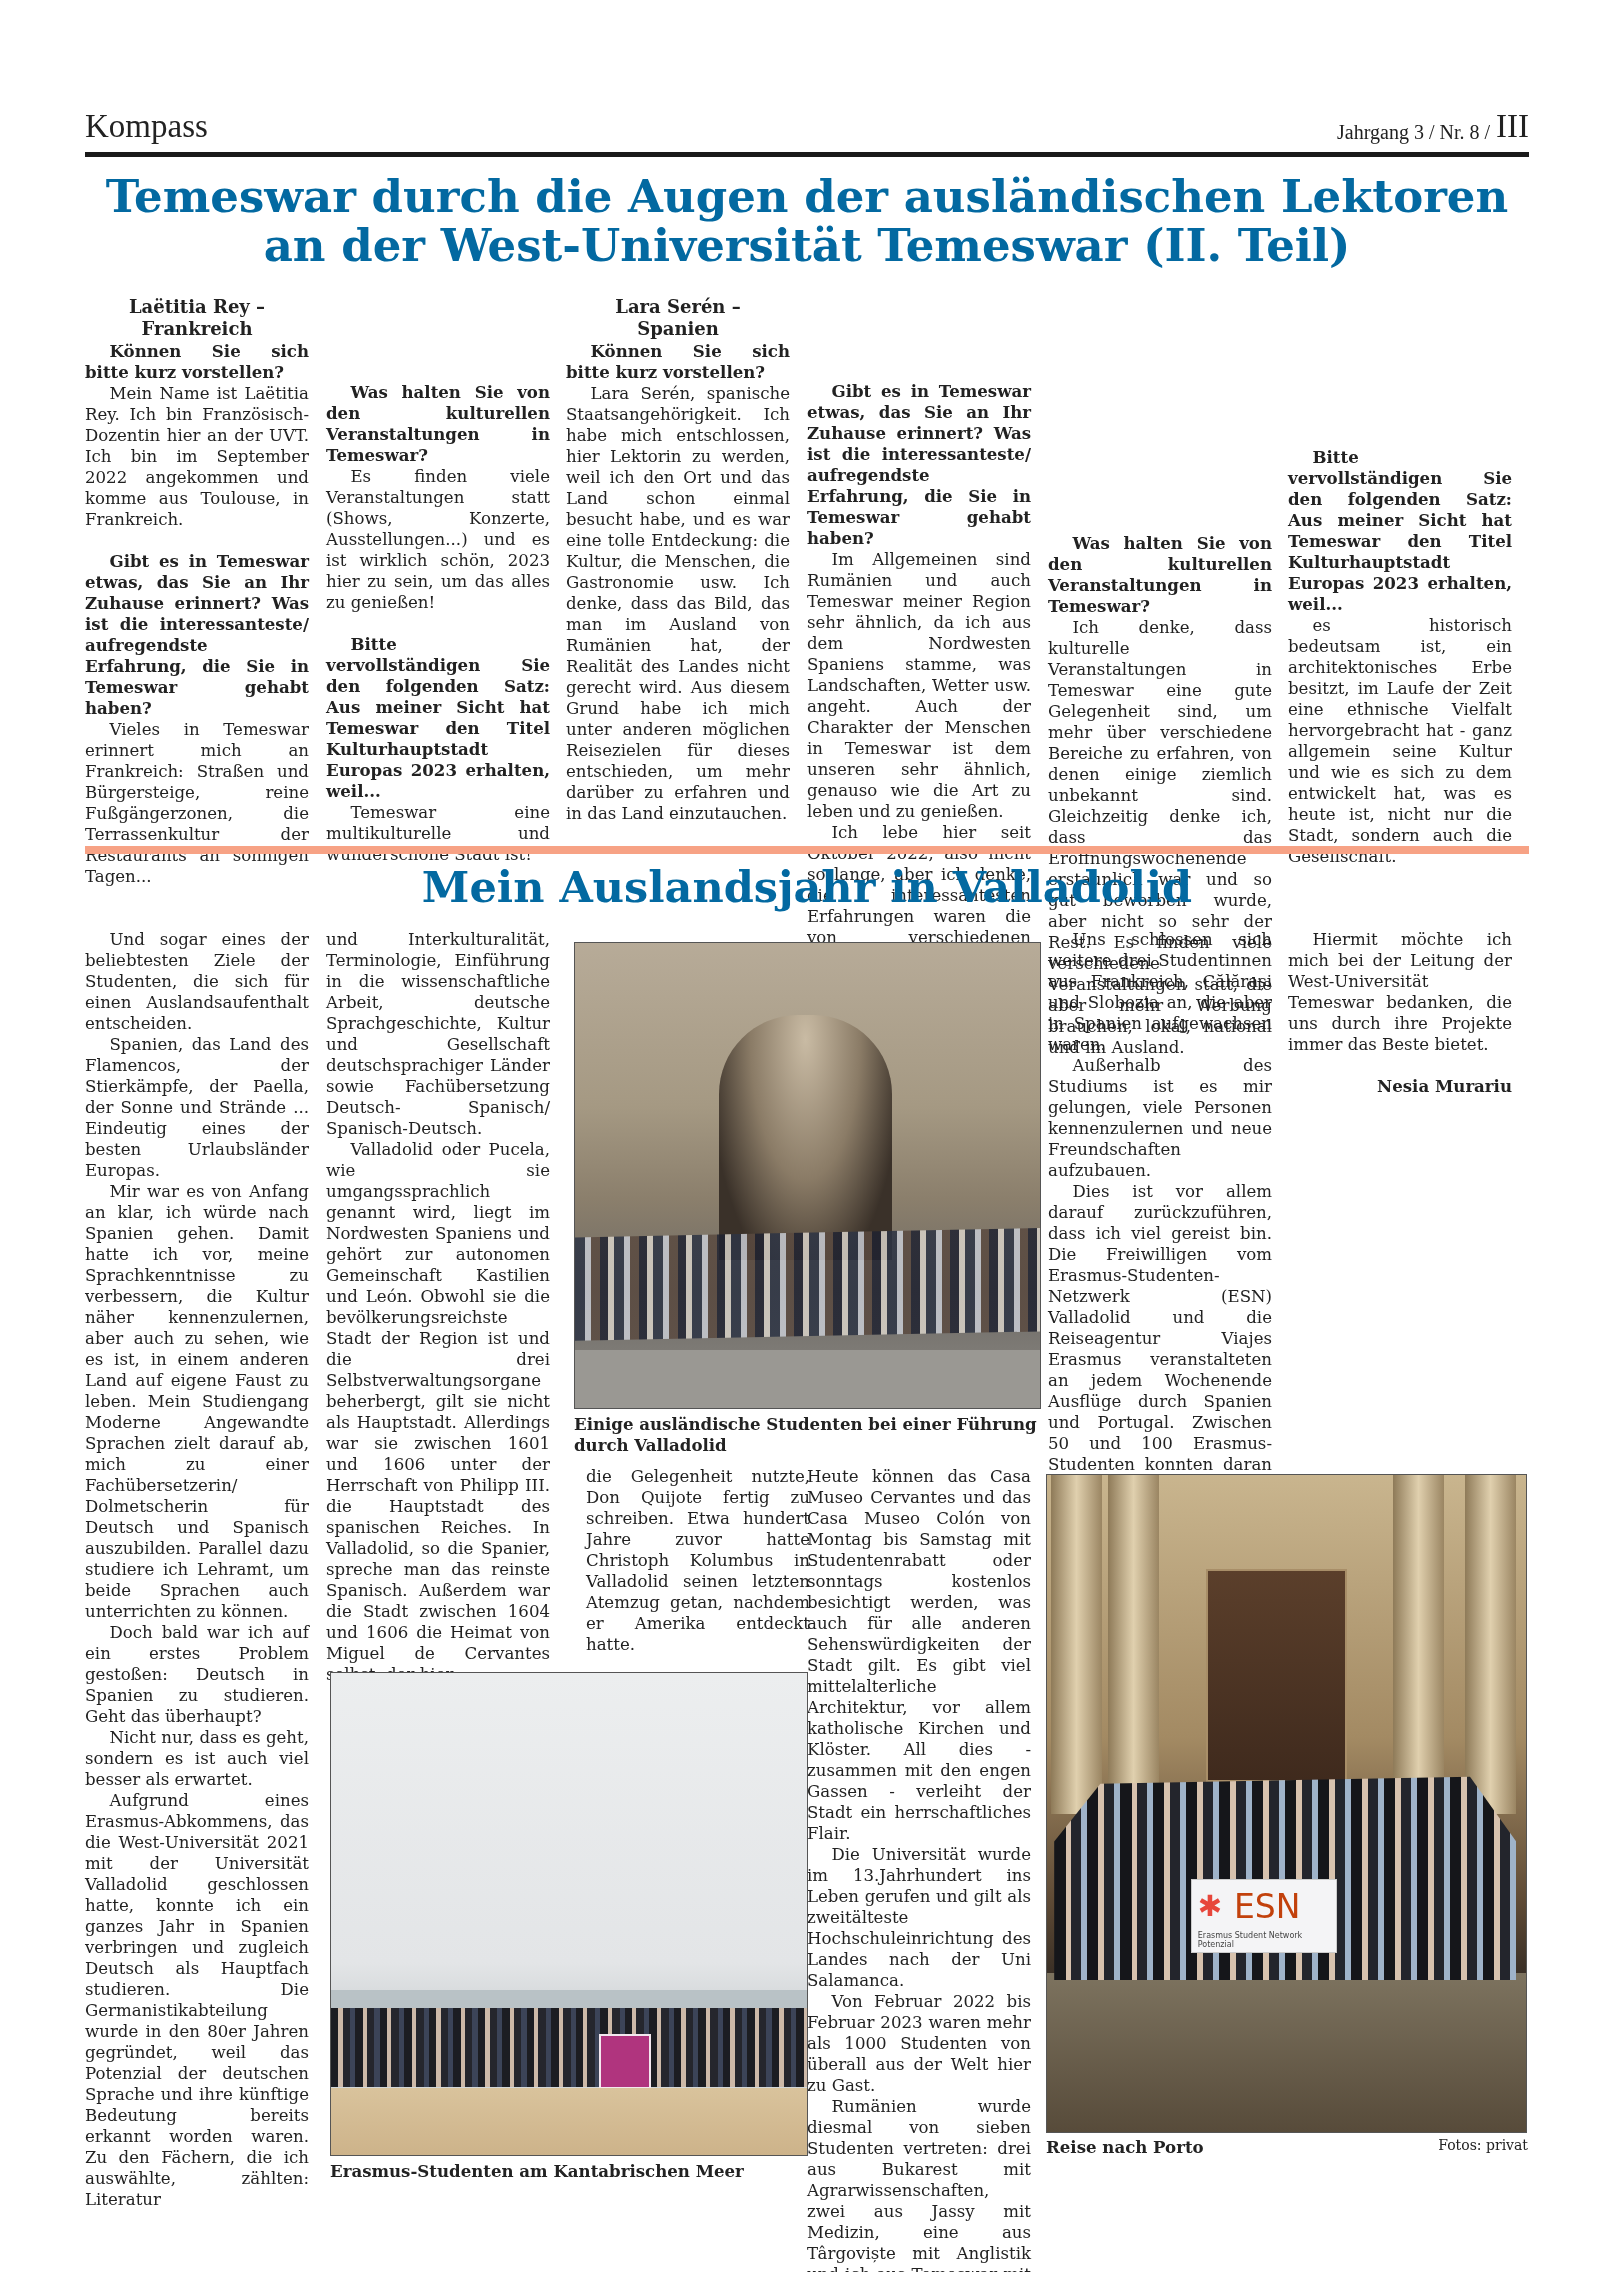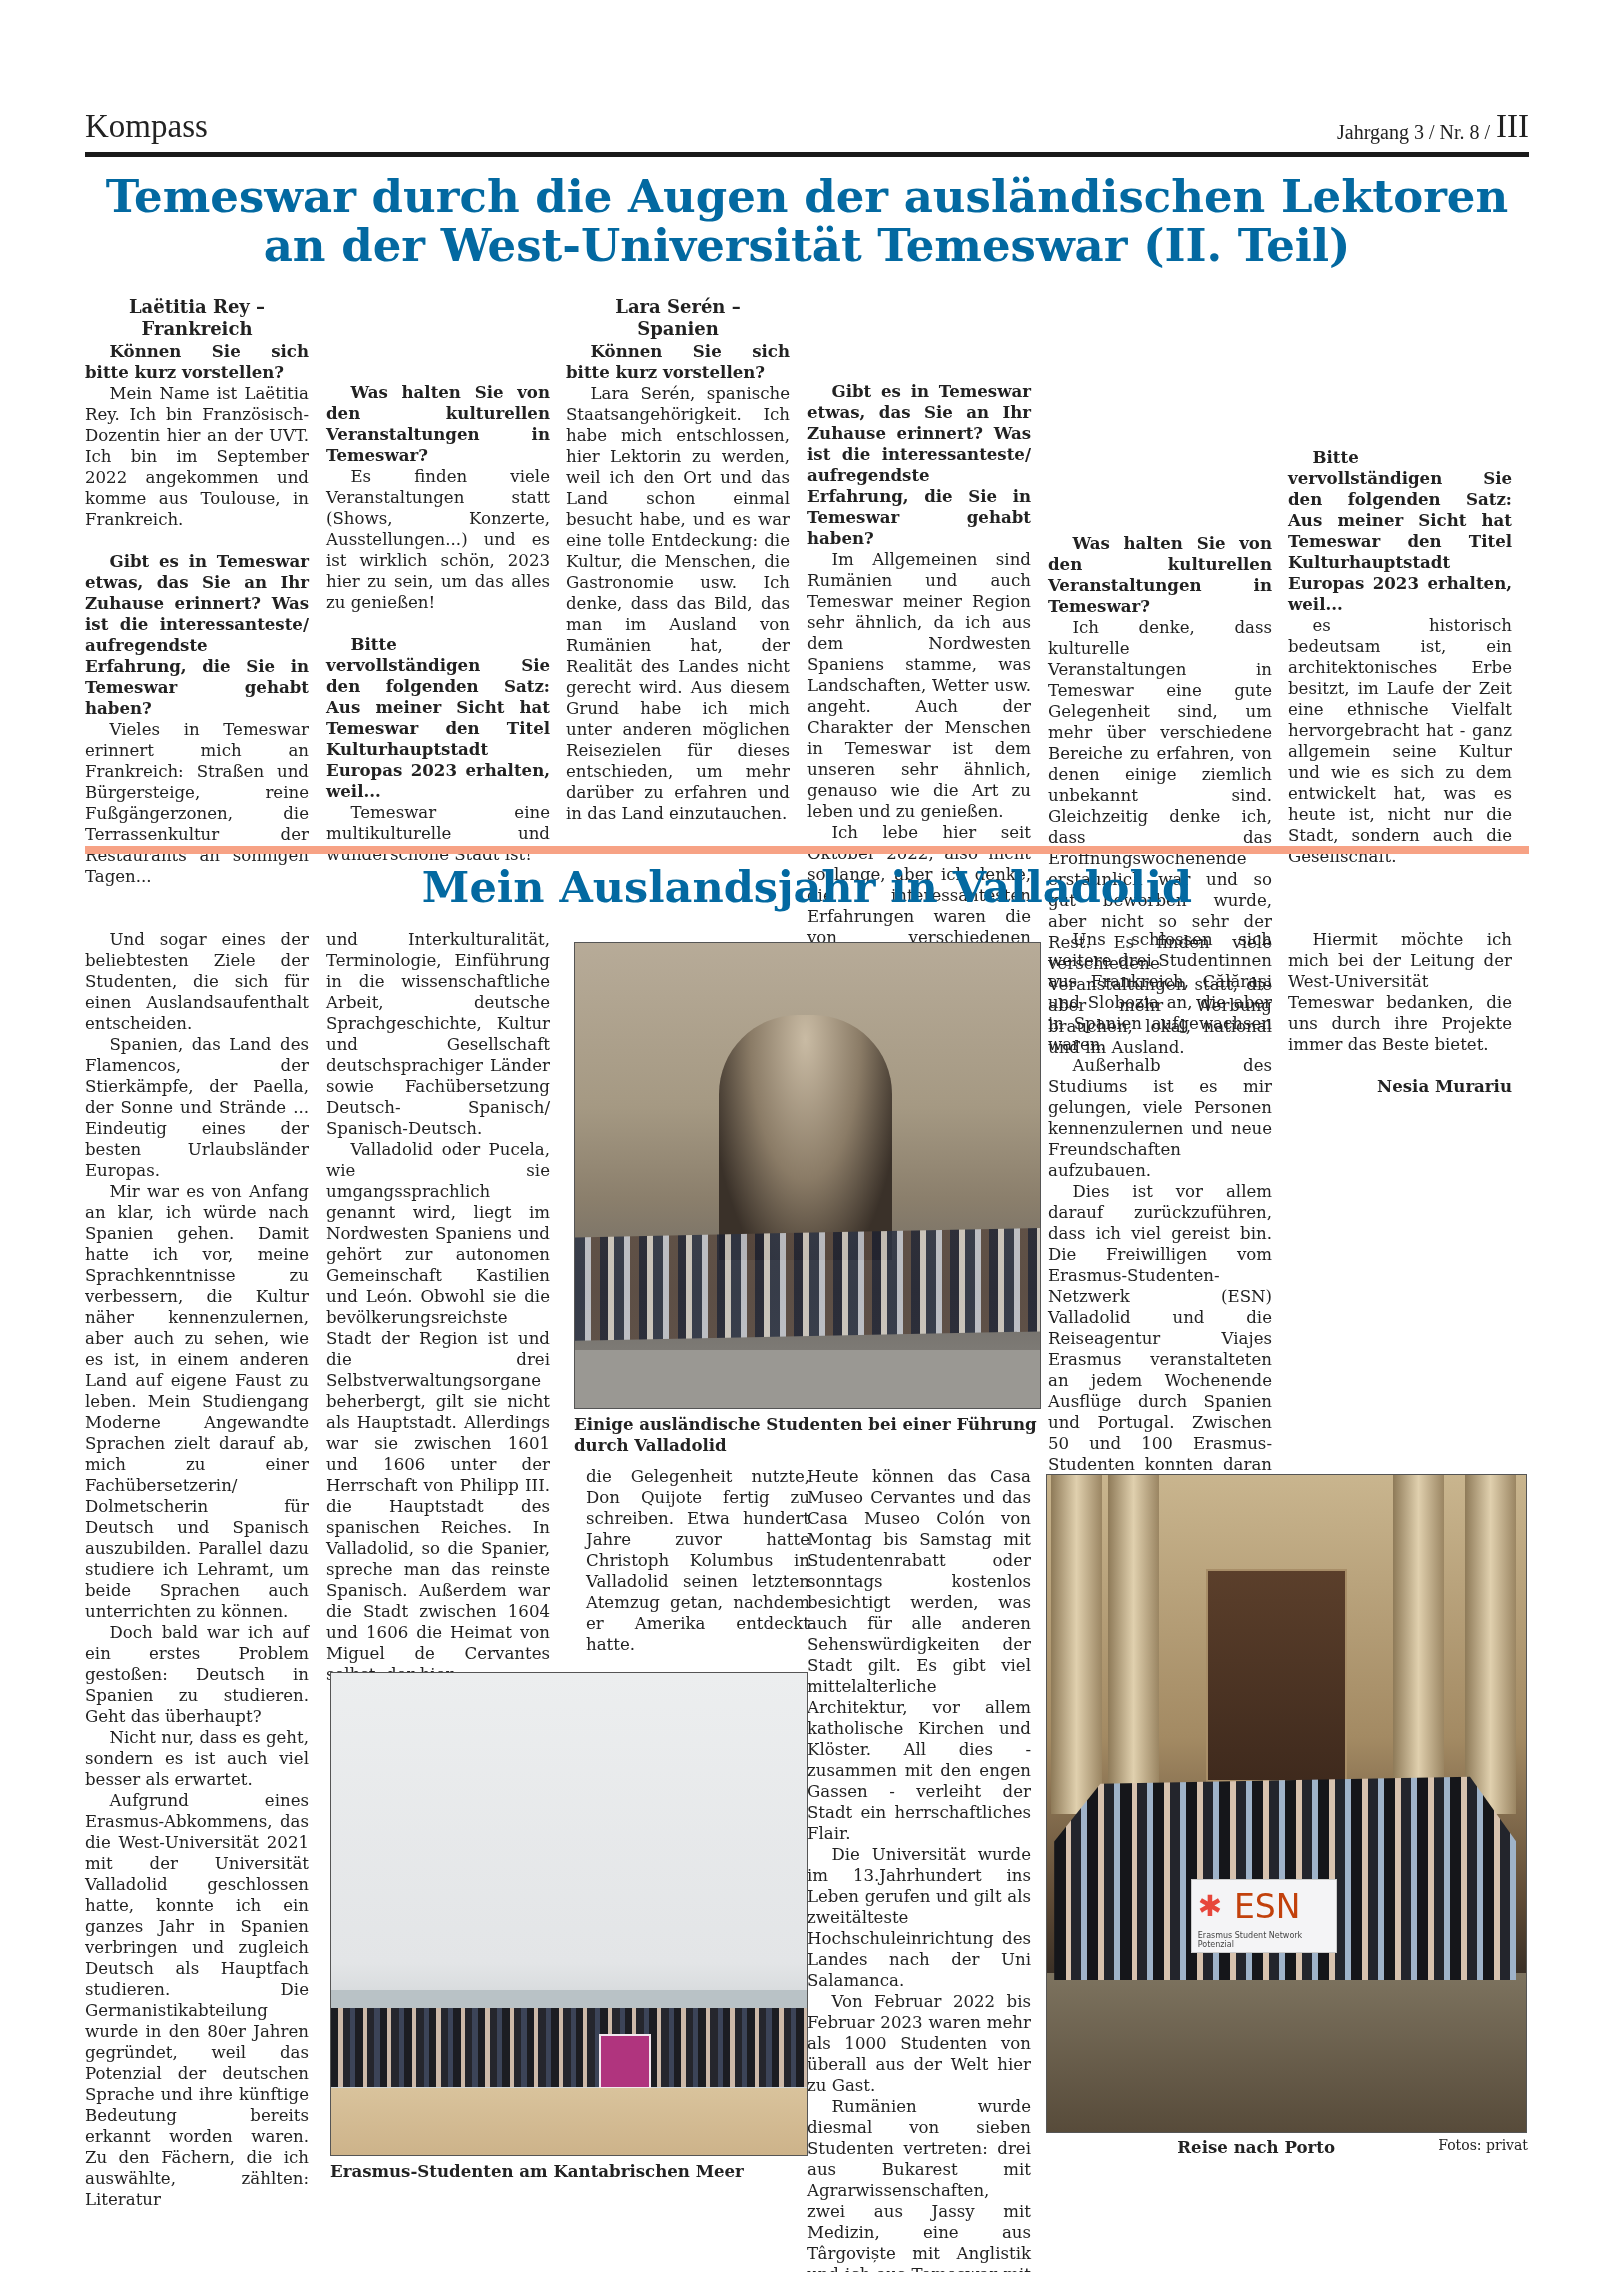--- a/index.html
+++ b/index.html
@@ -184,15 +184,15 @@
   <div class="col4"></div>
   <div class="door"></div>
   <div class="floor"></div>
   <div class="crowd"></div>
   <div class="esn">
     <span class="logo">✱</span>
     <span class="txt">ESN</span>
     <span class="sub">Erasmus Student Network Potenzial</span>
   </div>
 </div>
-<div class="caption" style="left:1046px; top:2137px; width:289px;text-align:right;">Reise nach Porto</div>
+<div class="caption" style="left:1046px; top:2137px; width:289px;">Reise nach Porto</div>
 <div class="credit" style="right:92px; top:2137px;">Fotos: privat</div>
 
 
 </body></html>

